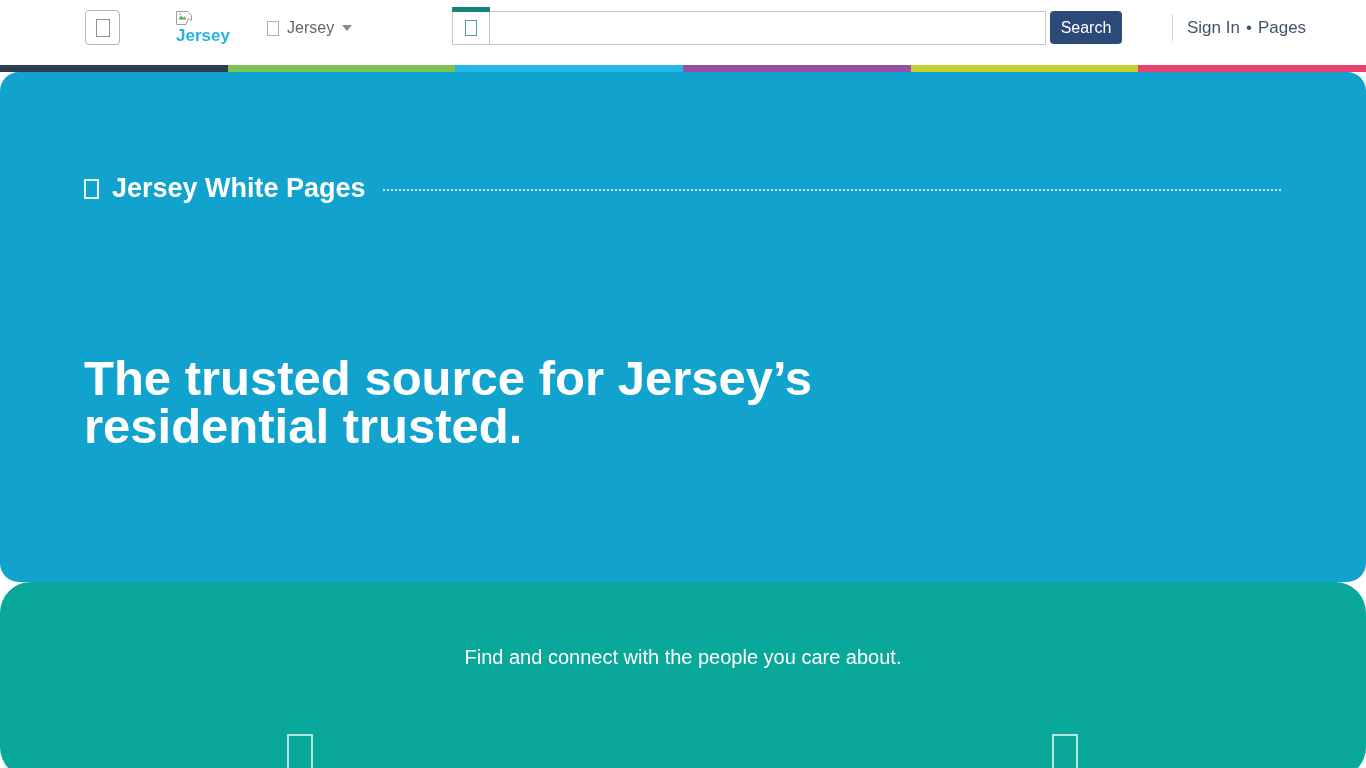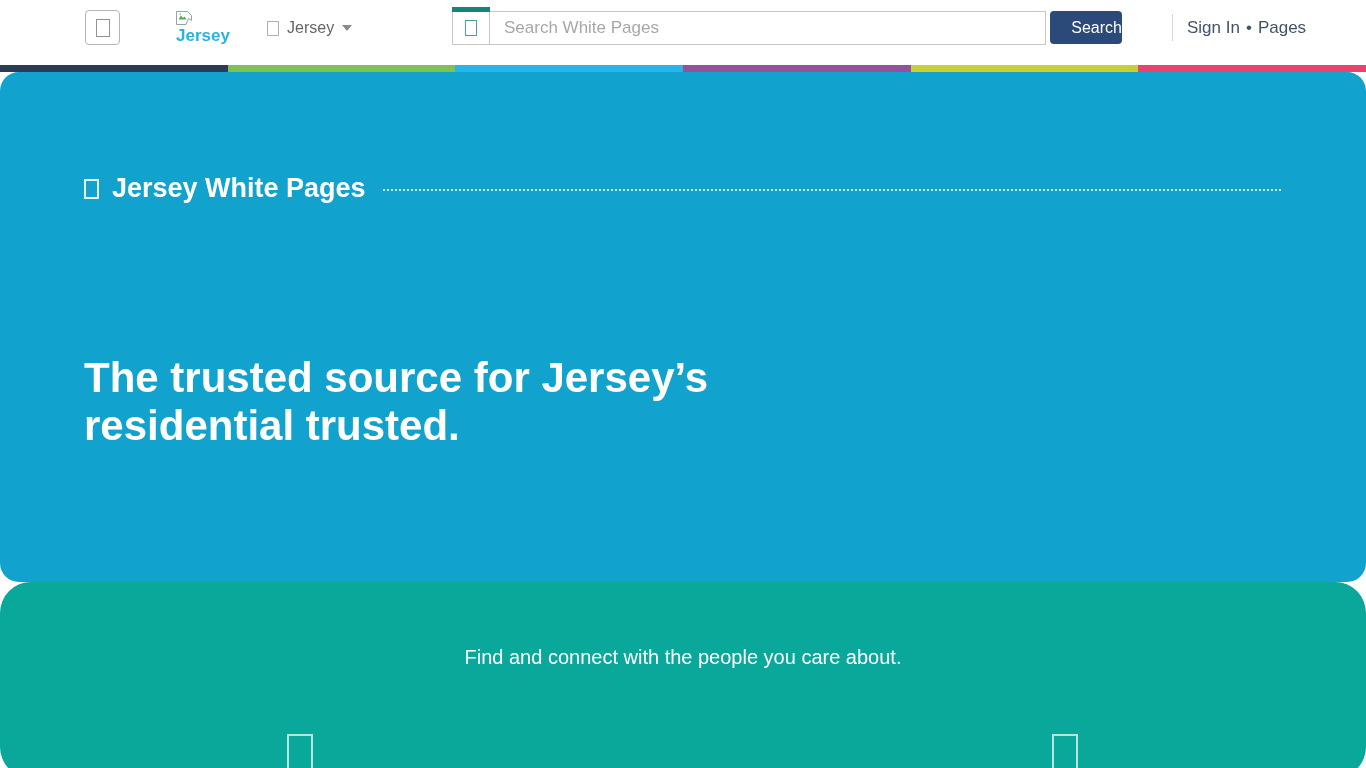--- a/index.html
+++ b/index.html
@@ -76,21 +76,21 @@
     display:flex; align-items:center;
   }
   .title {
     font-size:27px; font-weight:bold; color:#fff; white-space:nowrap;
     margin-left:13px;
   }
   .dotted { flex:1; margin-left:17px; height:0;
             border-top:2px dotted rgba(255,255,255,.75); margin-top:3px; }
   .headline {
     position:absolute; left:84px; top:282px;
-    color:#fff; font-size:42px; font-weight:bold; line-height:48px;
+    color:#fff; font-size:49px; font-weight:bold; line-height:48px;
   }
 
   
   .connect { position:relative; height:196px; }
   .tagline { position:absolute; top:64px; left:0; width:100%; text-align:center;
              color:#fff; font-size:20px; }
   .pbox { position:absolute; top:152px; width:26px; height:40px;
           border:2px solid rgba(255,255,255,.7); cursor:pointer; }
   .pbox-left  { left:287px; }
   .pbox-right { right:288px; }
@@ -121,24 +121,23 @@
     <span class="tofu tofu-loc"></span>
     <span>Jersey</span>
     <span class="caret"></span>
   </div>
 
   <div class="searchbar">
     <div class="search-seg">
       <span class="teal-tab" style="background: rgb(21, 132, 124);"></span>
       <span class="tofu tofu-search"></span>
     </div>
-    <input class="search-input" type="text" placeholder="Search White Pages" style="">
   </div>
 
-  <button class="search-btn" style="background: rgb(43, 74, 121); text-align: right;">Search</button>
+  <button class="search-btn" style="background: rgb(43, 74, 121);">Search</button>
 
   <span class="vdiv"></span>
 
   <div class="auth">
     <a>Sign In</a>
     <span class="dot">•</span>
     <a>Pages</a>
   </div>
 
 </header>

